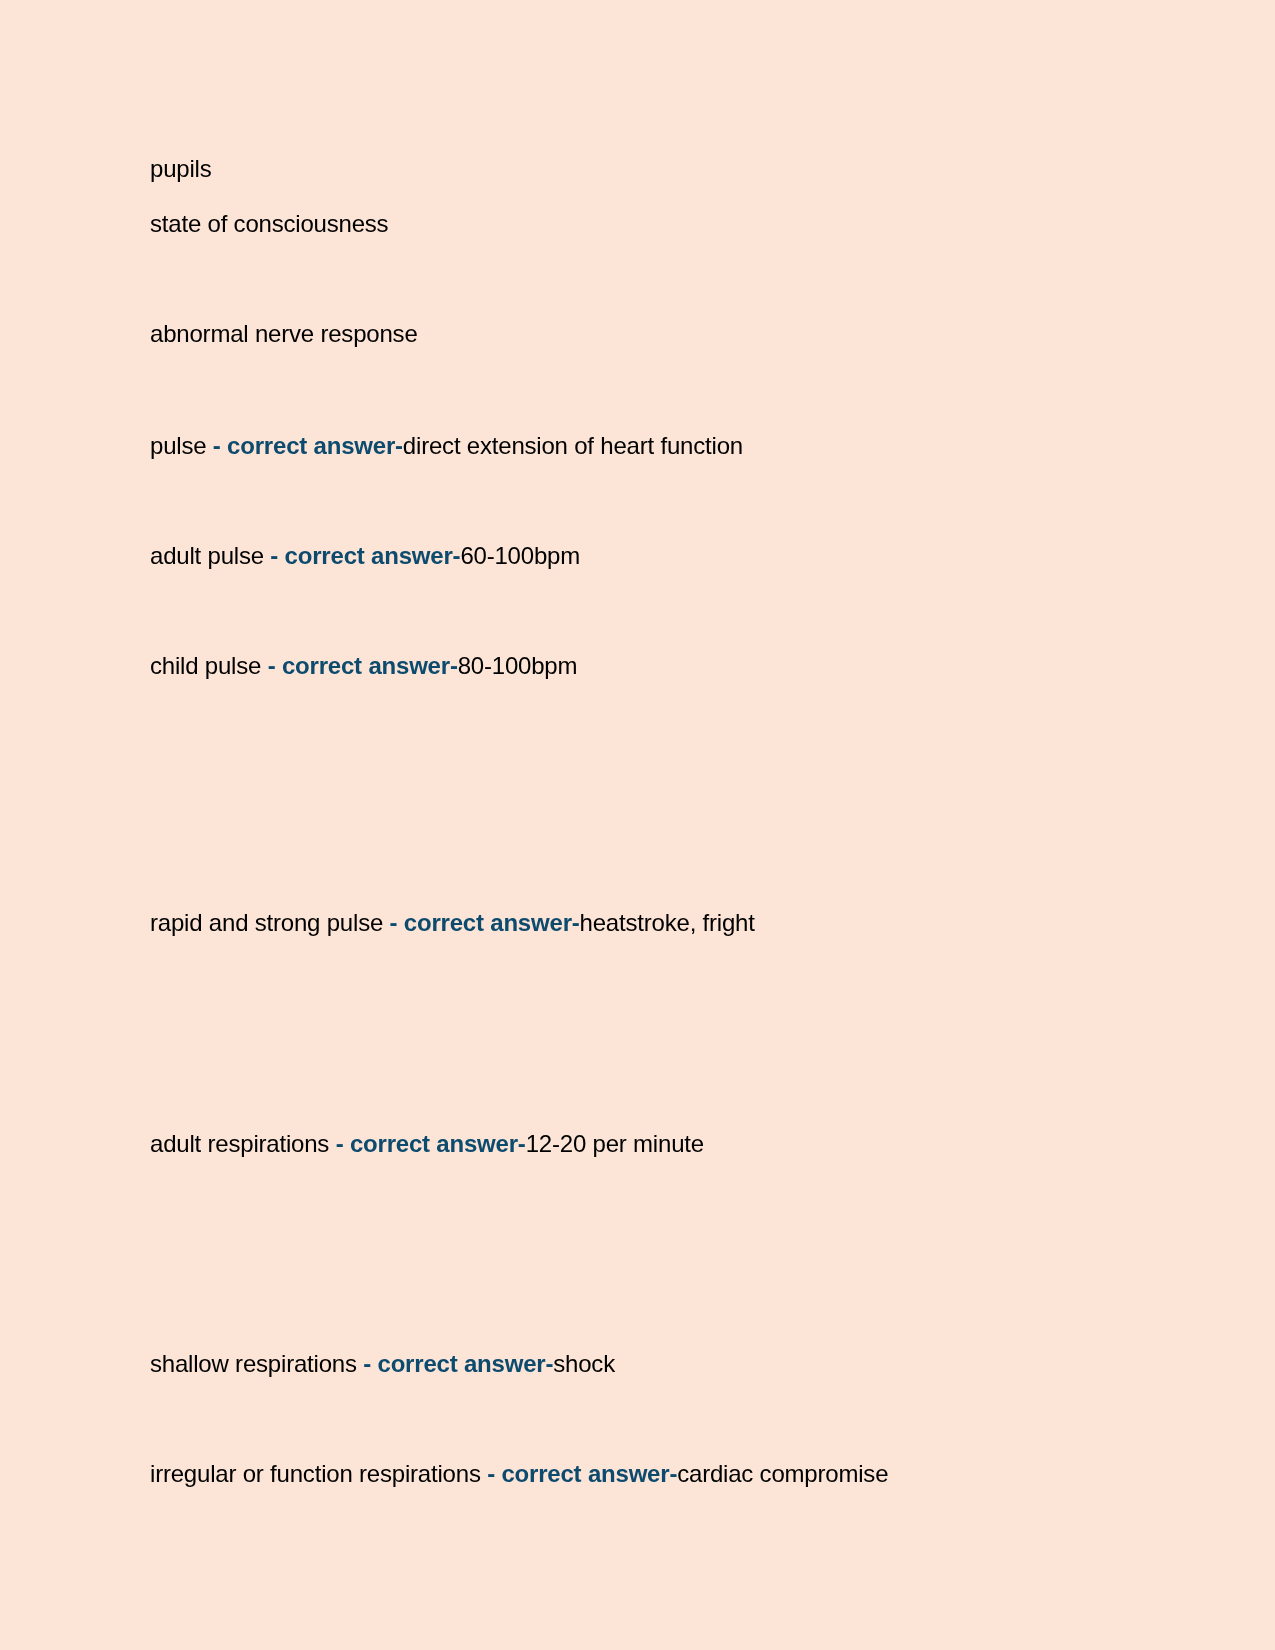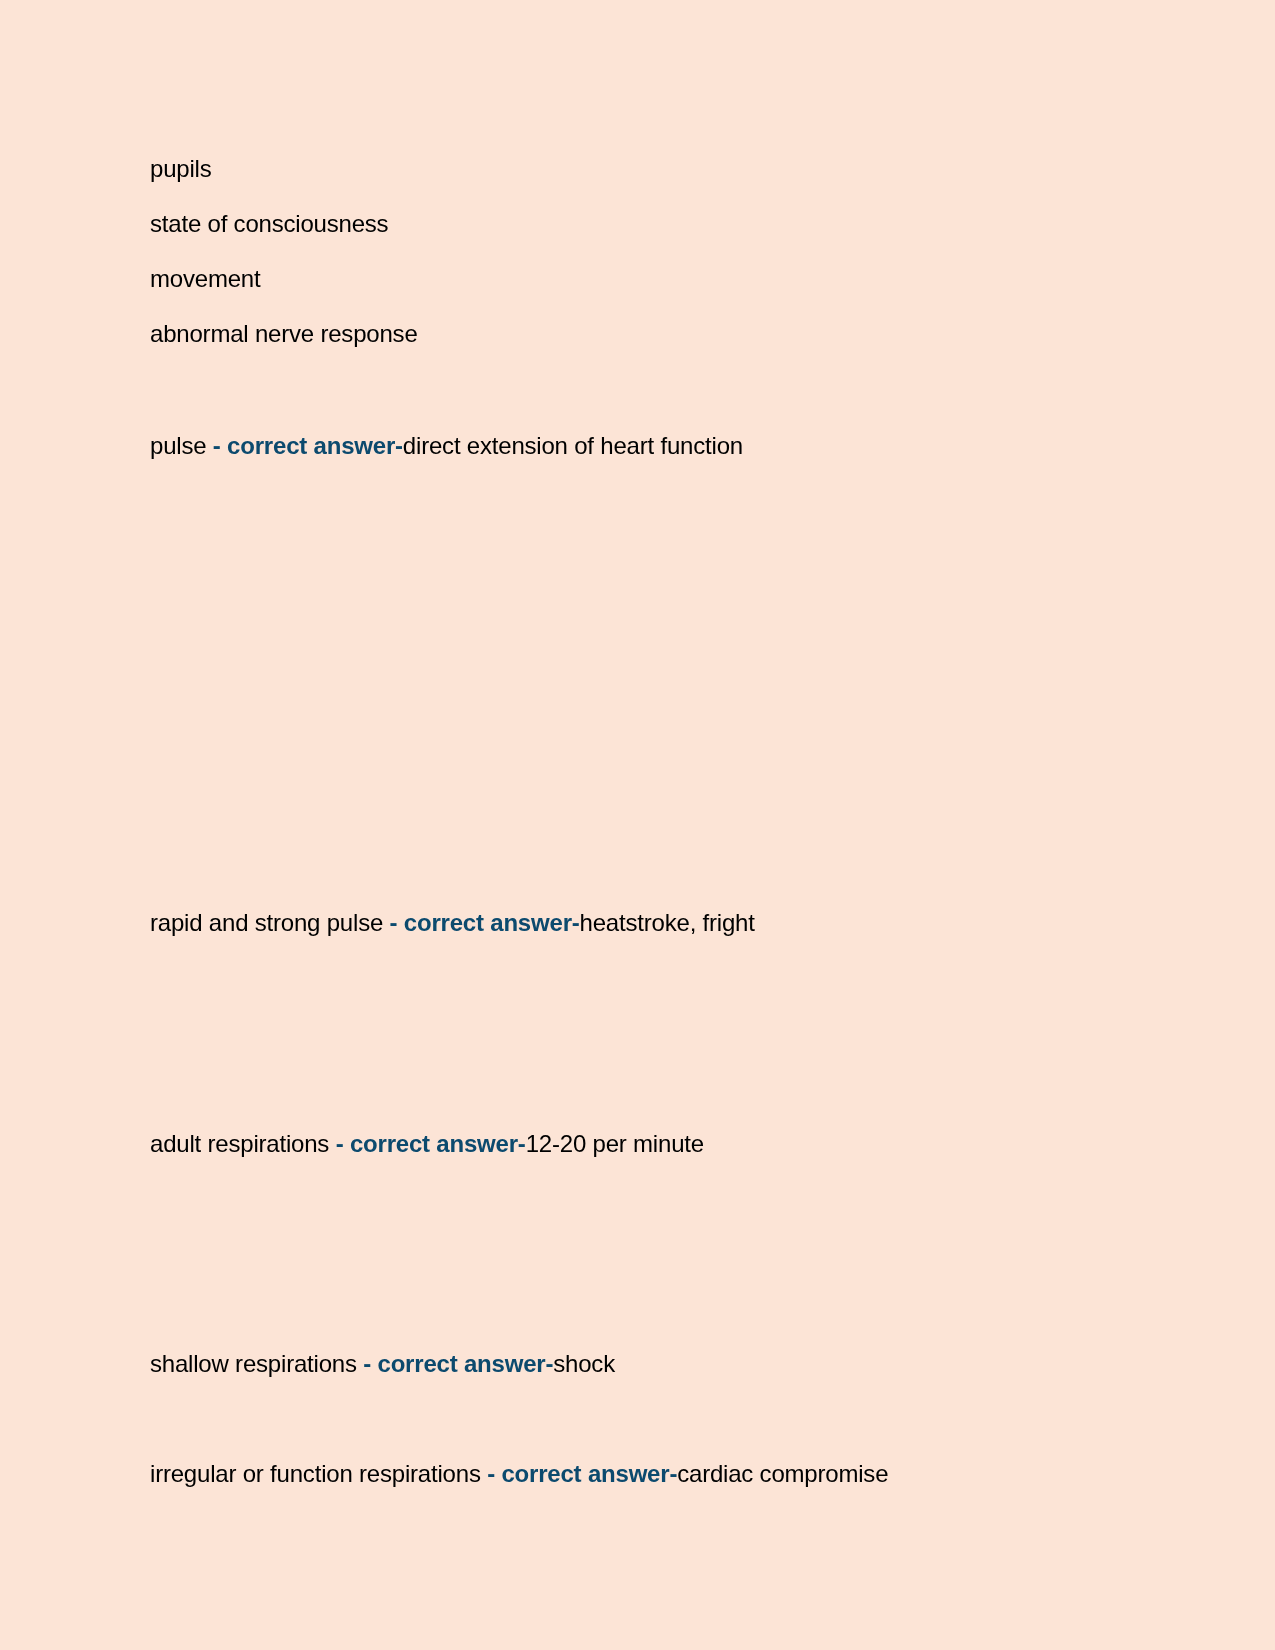--- a/index.html
+++ b/index.html
@@ -23,28 +23,33 @@
   }
   .sep { color: #0c4a6e; font-weight: bold; }
 </style>
 </head>
 <body>
 
 <div class="page">
 
   <div class="line" style="top:205px">state of consciousness</div>
   <div class="line" style="top:150px">pupils</div>
-  <div class="line" style="top:260px">movement</div>
   <div class="line" style="top:315px">abnormal nerve response</div>
 
   <div class="line" style="top:427px">
     <span>pulse </span><span class="sep">- correct answer-</span><span>direct extension of heart function</span>
   </div>
 
+  <div class="line" style="top:537px">
+    <span>adult pulse </span><span class="sep">- correct answer-</span><span>60-100bpm</span>
+  </div>
 
+  <div class="line" style="top:647px">
+    <span>child pulse </span><span class="sep">- correct answer-</span><span>80-100bpm</span>
+  </div>
 
 
   <div class="line" style="top:904px">
     <span>rapid and strong pulse </span><span class="sep">- correct answer-</span><span>heatstroke, fright</span>
   </div>
 
 
   <div class="line" style="top:1125px">
     <span>adult respirations </span><span class="sep">- correct answer-</span><span>12-20 per minute</span>
   </div>

